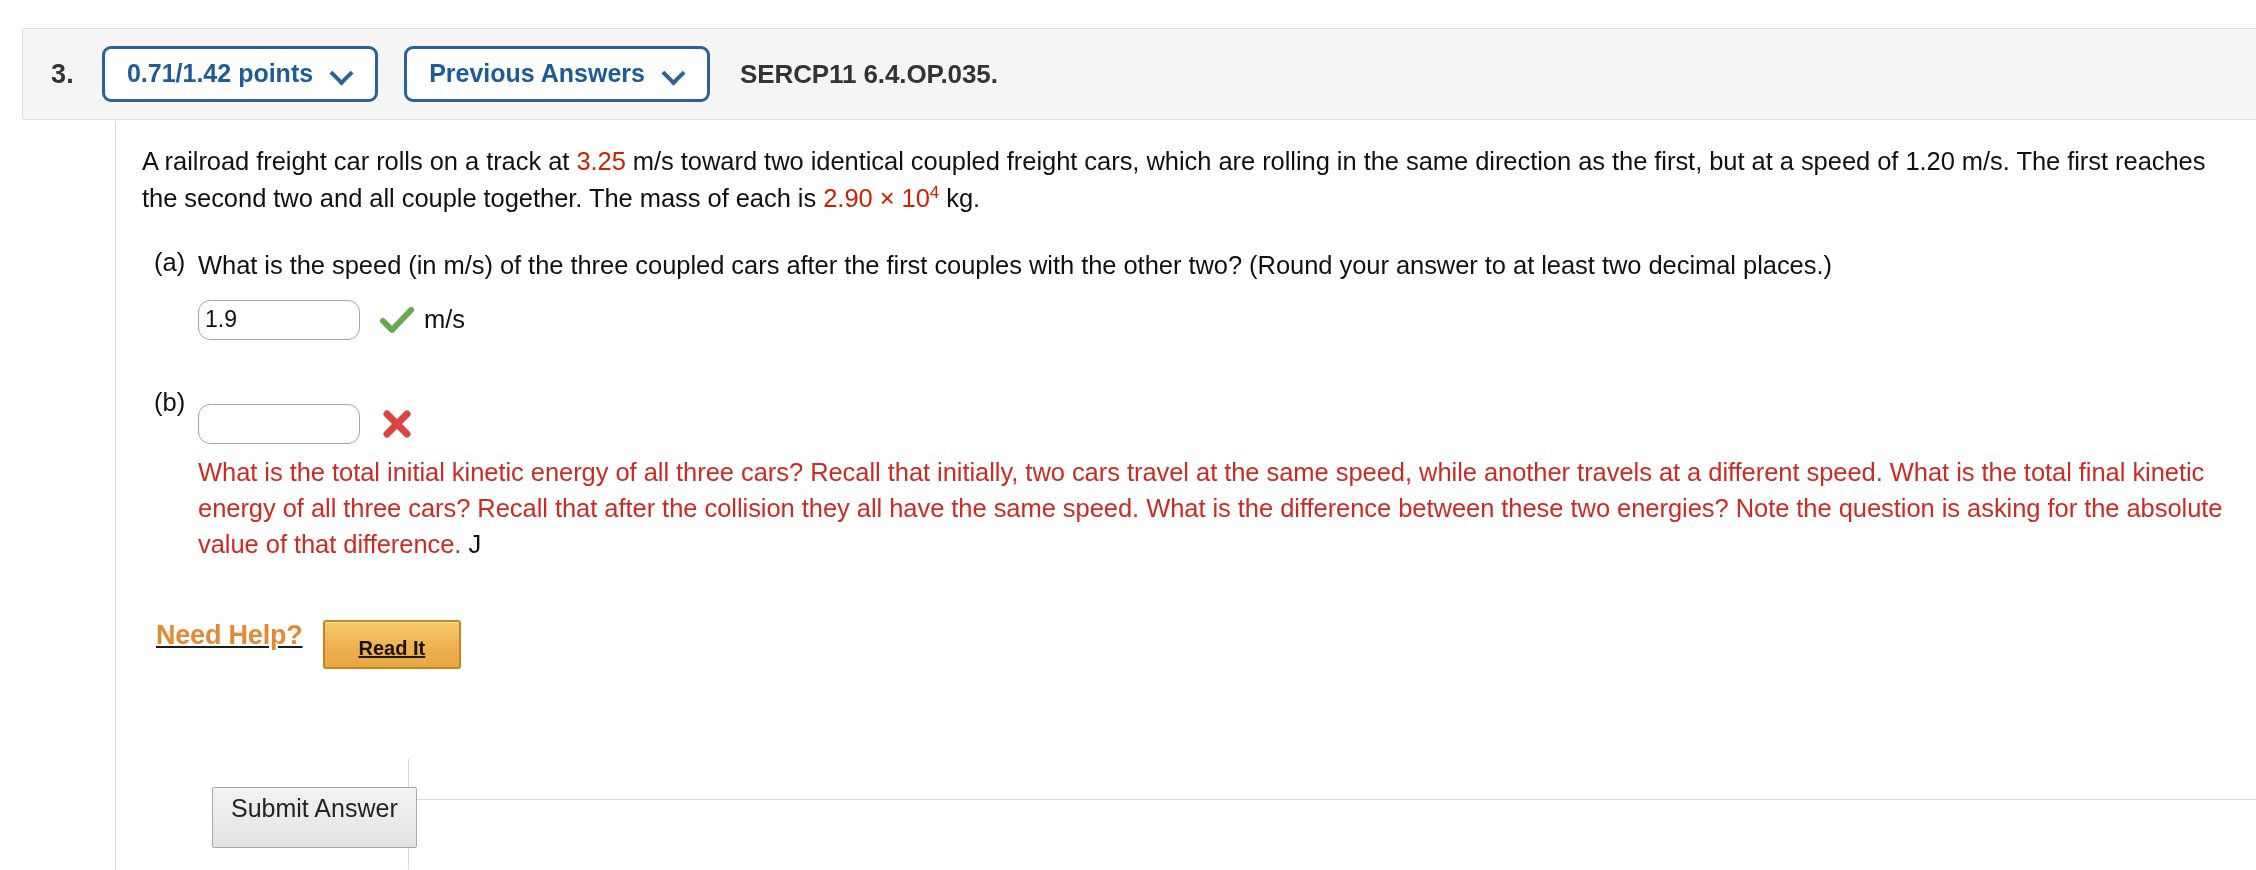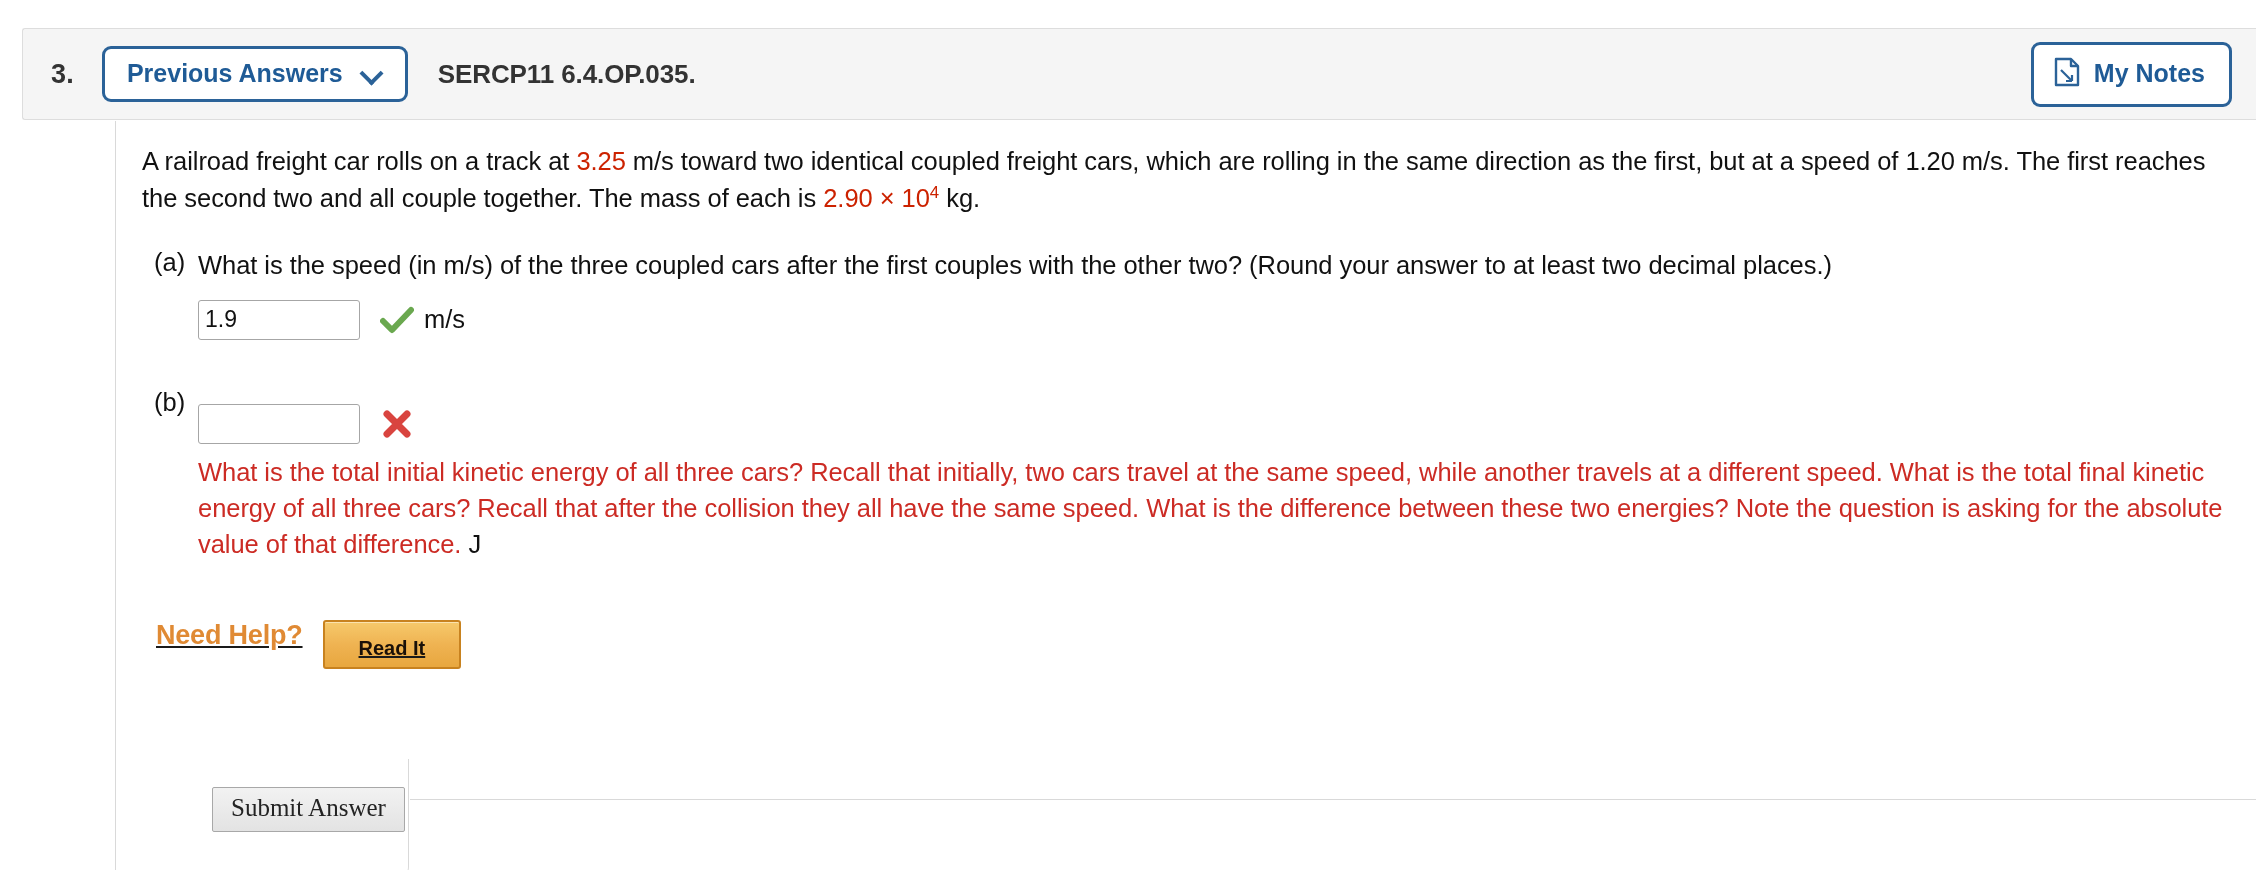--- a/index.html
+++ b/index.html
@@ -151,21 +151,21 @@
   input.ans {
     width: 148px;
     height: 36px;
     font-size: 23px;
     font-family: "Liberation Sans", sans-serif;
     color: #111111;
     border: 1px solid #a6a6a6;
     background: #ffffff;
     padding: 1px 6px;
     box-sizing: content-box;
-    border-radius: 3px;
+    border-radius: 12px;
     outline: none;
   }
   .mark {
     width: 54px;
     text-align: center;
     flex: 0 0 auto;
     font-size: 30px;
     line-height: 1;
     margin-left: 10px;
   }
@@ -222,67 +222,60 @@
     height: 120px;
     border: 1px solid #d9d9d9;
     border-top: none;
     border-radius: 0 0 12px 0;
     box-sizing: border-box;
   }
   .submit-btn {
     position: absolute;
     left: 96px;
     top: 28px;
-    font-family: Liberation Serif, serif;
+    font-family: Liberation Sans, sans-serif;
     font-size: 25px;
     color: #232323;
     background: linear-gradient(to bottom, #f2f2f2 0%, #e3e3e3 100%);
     border: 1px solid #a8a8a8;
     border-radius: 2px;
-    padding: 6px 18px 8px 18px;
+    padding: 6px 18px 24px 18px;
     cursor: pointer;
     white-space: nowrap;
     line-height: 1.15;
   }
   .hrule {
     position: absolute;
     left: 294px;
     top: 678px;
     right: 0;
     height: 1px;
     background: #d9d9d9;
   }
 </style>
 </head>
 <body>
 
 <div class="q-header">
   <span class="q-number">3.</span>
 
+  <span class="pill">
+    <span>0.71/1.42 points</span>
+    <span class="chev"></span>
+  </span>
 
   <span class="pill">
     <span>Previous Answers</span>
     <span class="chev"></span>
   </span>
 
   <span class="q-code">SERCP11 6.4.OP.035.</span>
 
   <span class="spacer"></span>
 
-  <span class="notes-btn">
-    <span>
-      <svg width="26" height="30" viewBox="0 0 26 30">
-        <path d="M2 2 H17 L24 9 V28 H2 Z" fill="#ffffff" stroke="#2b6298" stroke-width="2.4" stroke-linejoin="round"></path>
-        <path d="M17 2 V9 H24" fill="none" stroke="#2b6298" stroke-width="2.4" stroke-linejoin="round"></path>
-        <path d="M7 13 L18 24" fill="none" stroke="#2b6298" stroke-width="2.2"></path>
-        <path d="M18 24 L18 18 M18 24 L12 24" fill="none" stroke="#2b6298" stroke-width="2.2"></path>
-      </svg>
-    </span>
-    <span>My Notes</span>
-  </span>
 </div>
 
 <div class="q-body">
   <div class="q-inner">
 
     <div class="stem">
       <span>A railroad freight car rolls on a track at </span><span class="val">3.25</span><span> m/s toward two identical coupled freight cars, which are rolling in the same direction as the first, but at a speed of 1.20 m/s. The first reaches the second two and all couple together. The mass of each is </span><span class="val"><span>2.90 × 10</span><span class="sup">4</span></span><span> kg.</span>
     </div>
 
     <div class="part">

